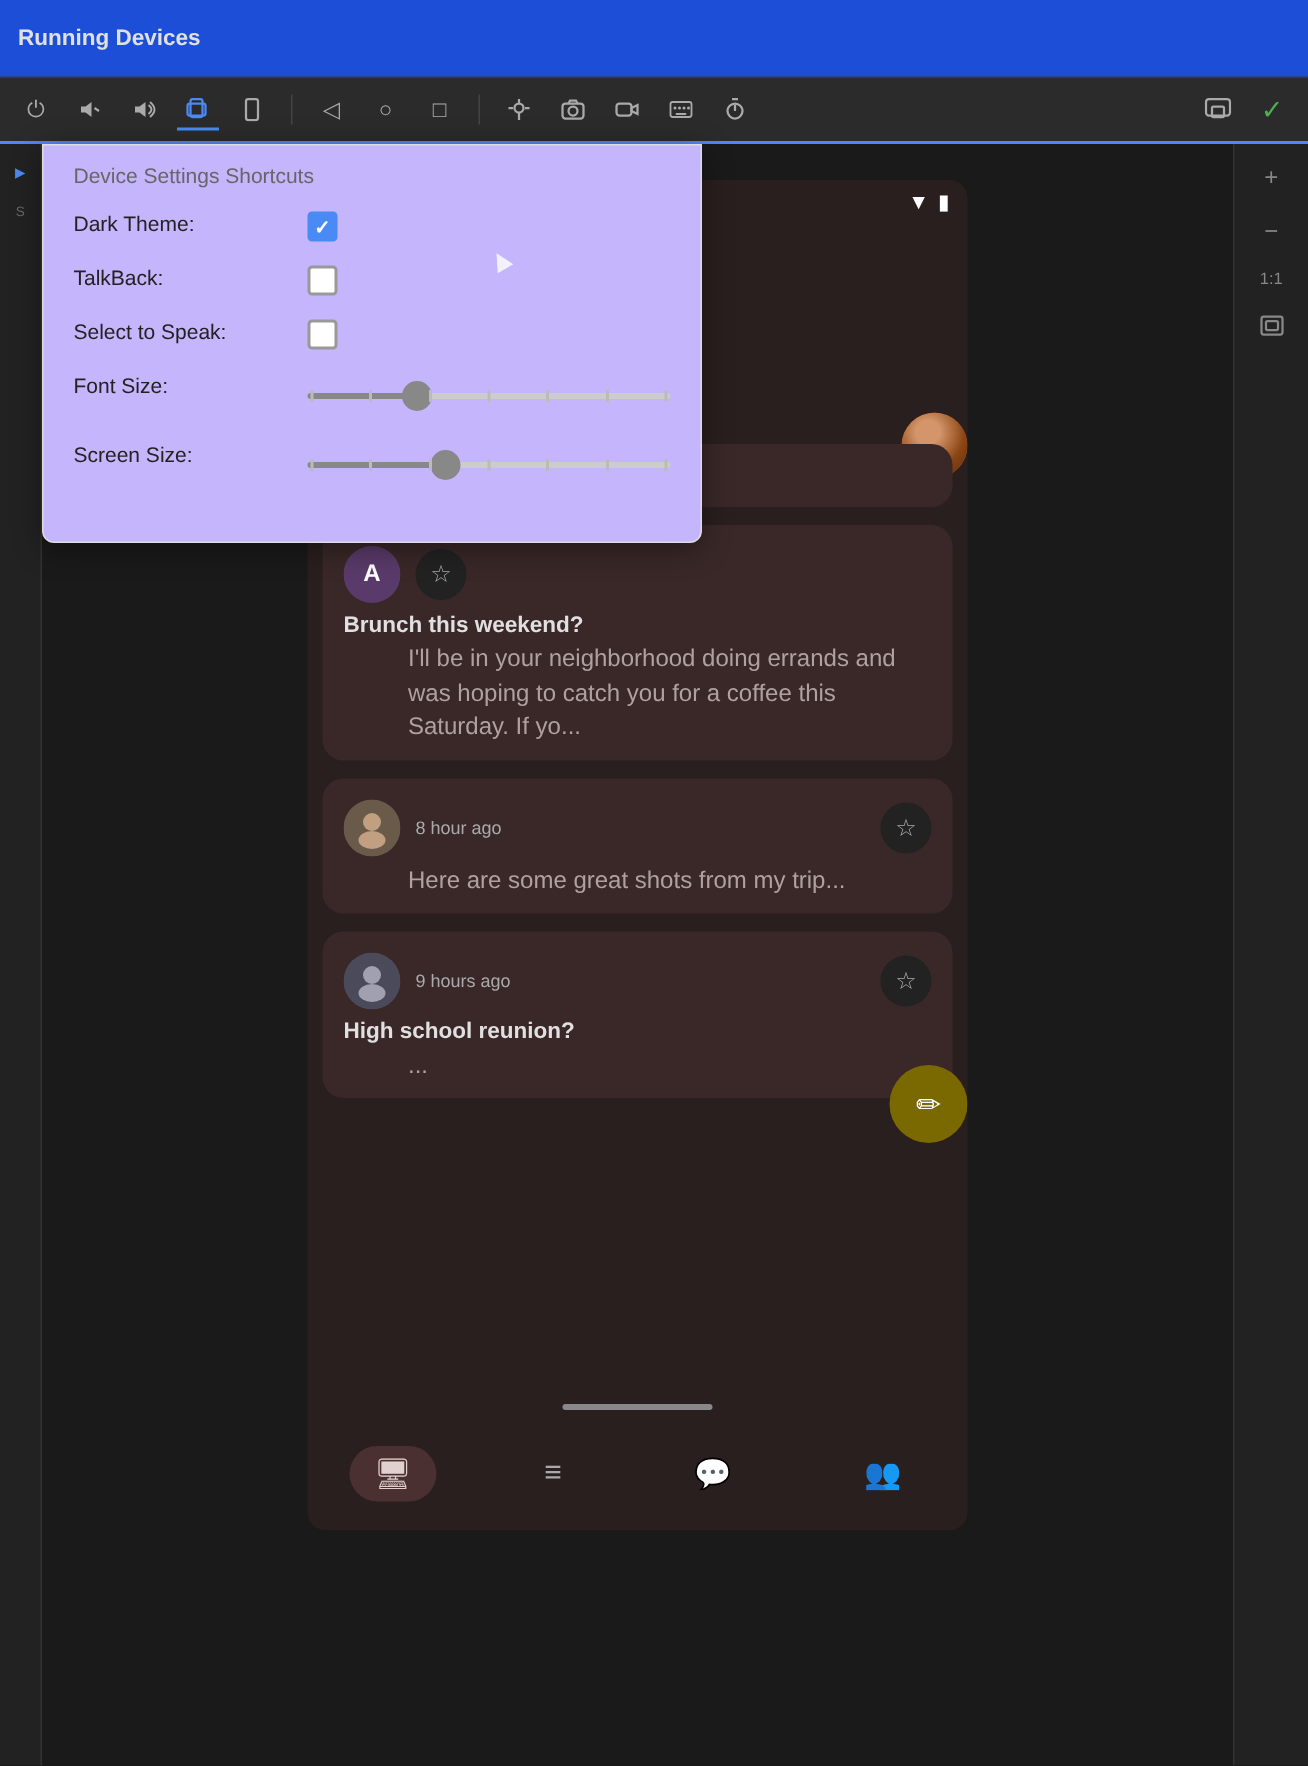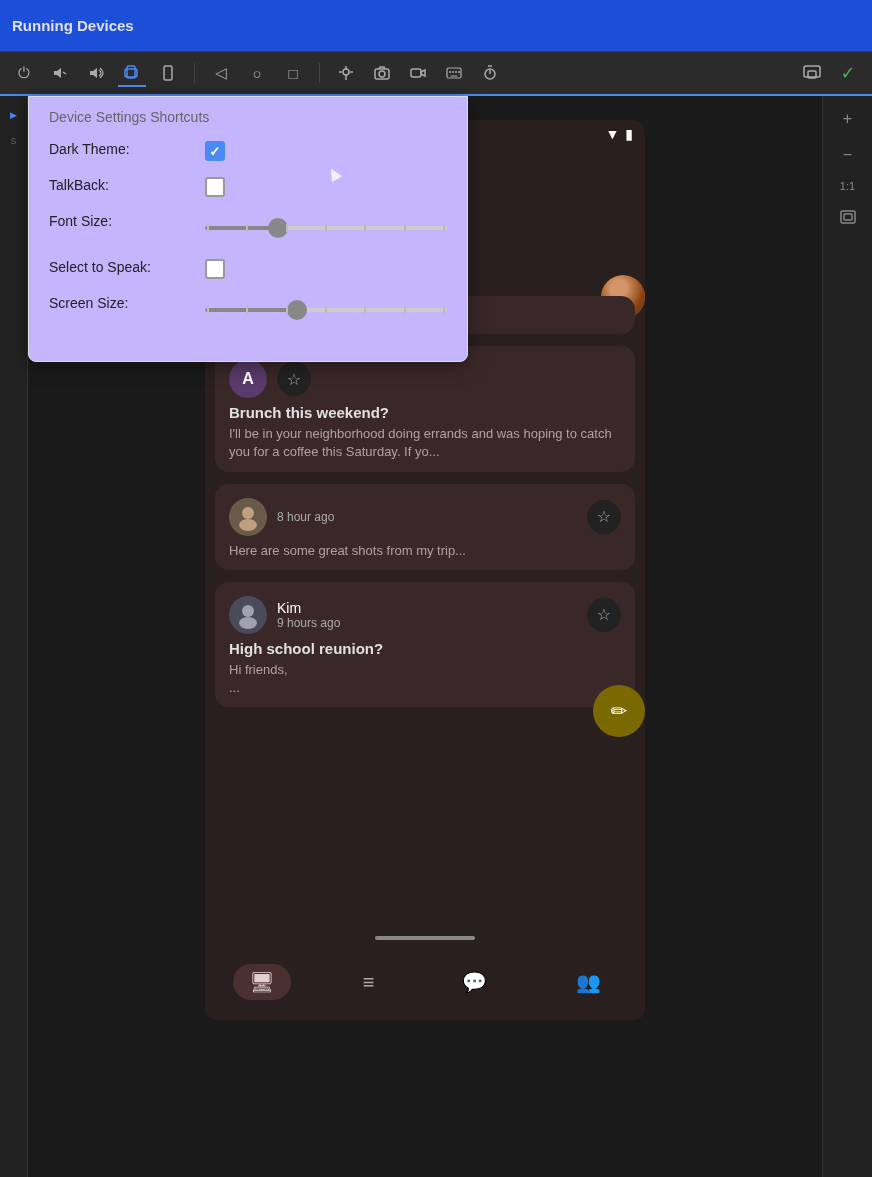--- a/index.html
+++ b/index.html
@@ -348,23 +348,24 @@
       cursor: pointer;
       flex-shrink: 0;
     }
     .msg-subject {
       font-size: 15px;
       color: #e0e0e0;
       font-weight: 600;
       margin-bottom: 4px;
     }
     .msg-preview {
-      font-size: 13px;
+      font-size: 16px;
       color: #b0a0a0;
       line-height: 1.4;
+      margin-left: 43px;
     }
 
     
     .fab-btn {
       width: 52px;
       height: 52px;
       border-radius: 50%;
       display: flex;
       align-items: center;
       justify-content: center;
@@ -562,41 +563,41 @@
         <span class="settings-checkbox-check">✓</span>
       </div>
     </div>
 
     <div class="settings-row">
       <span class="settings-label">TalkBack:</span>
       <div class="settings-checkbox-empty"></div>
     </div>
 
     <div class="settings-row">
+      <span class="settings-label">Select to Speak:</span>
+      <div class="settings-checkbox-empty"></div>
+    </div>
+
+    <div class="settings-row">
       <span class="settings-label">Font Size:</span>
       <div class="slider-container">
         <div class="slider-track">
           <div class="slider-filled" style="width:30%"></div>
           <div class="slider-thumb" style="left:30%"></div>
           <div class="slider-ticks">
             <div class="slider-tick"></div>
             <div class="slider-tick"></div>
             <div class="slider-tick"></div>
             <div class="slider-tick"></div>
             <div class="slider-tick"></div>
             <div class="slider-tick"></div>
             <div class="slider-tick"></div>
           </div>
         </div>
       </div>
-    </div>
-
-    <div class="settings-row">
-      <span class="settings-label">Select to Speak:</span>
-      <div class="settings-checkbox-empty"></div>
     </div>
 
     <div class="settings-row">
       <span class="settings-label">Screen Size:</span>
       <div class="slider-container">
         <div class="slider-track">
           <div class="slider-filled" style="width:38%"></div>
           <div class="slider-thumb" style="left:38%"></div>
           <div class="slider-ticks">
             <div class="slider-tick"></div>
@@ -664,27 +665,25 @@
           <div class="msg-header">
             <div class="msg-avatar">
               <div class="msg-avatar-inner" style="background: #4a4a5a;">
                 <svg width="28" height="28" viewBox="0 0 28 28">
                     <circle cx="14" cy="10" r="6" fill="#a0a0b0"></circle>
                     <ellipse cx="14" cy="22" rx="9" ry="6" fill="#a0a0b0"></ellipse>
                   </svg>
               </div>
             </div>
             <div class="msg-meta">
-              <div class="msg-name">Kim</div>
               <div class="msg-time">9 hours ago</div>
             </div>
             <div class="msg-star">☆</div>
           </div>
           <div class="msg-subject">High school reunion?</div>
-          <div class="msg-preview">Hi friends,</div>
           <div class="msg-preview">...</div>
 
           <div class="fab-btn" style="background:#7a6800; bottom: -30px; right: -10px; position: absolute; z-index:20;">
             <span style="color:white; font-size:20px;">✏</span>
           </div>
         </div>
 
       </div>
 
       <div class="scroll-indicator" style="bottom: 80px;"></div>

